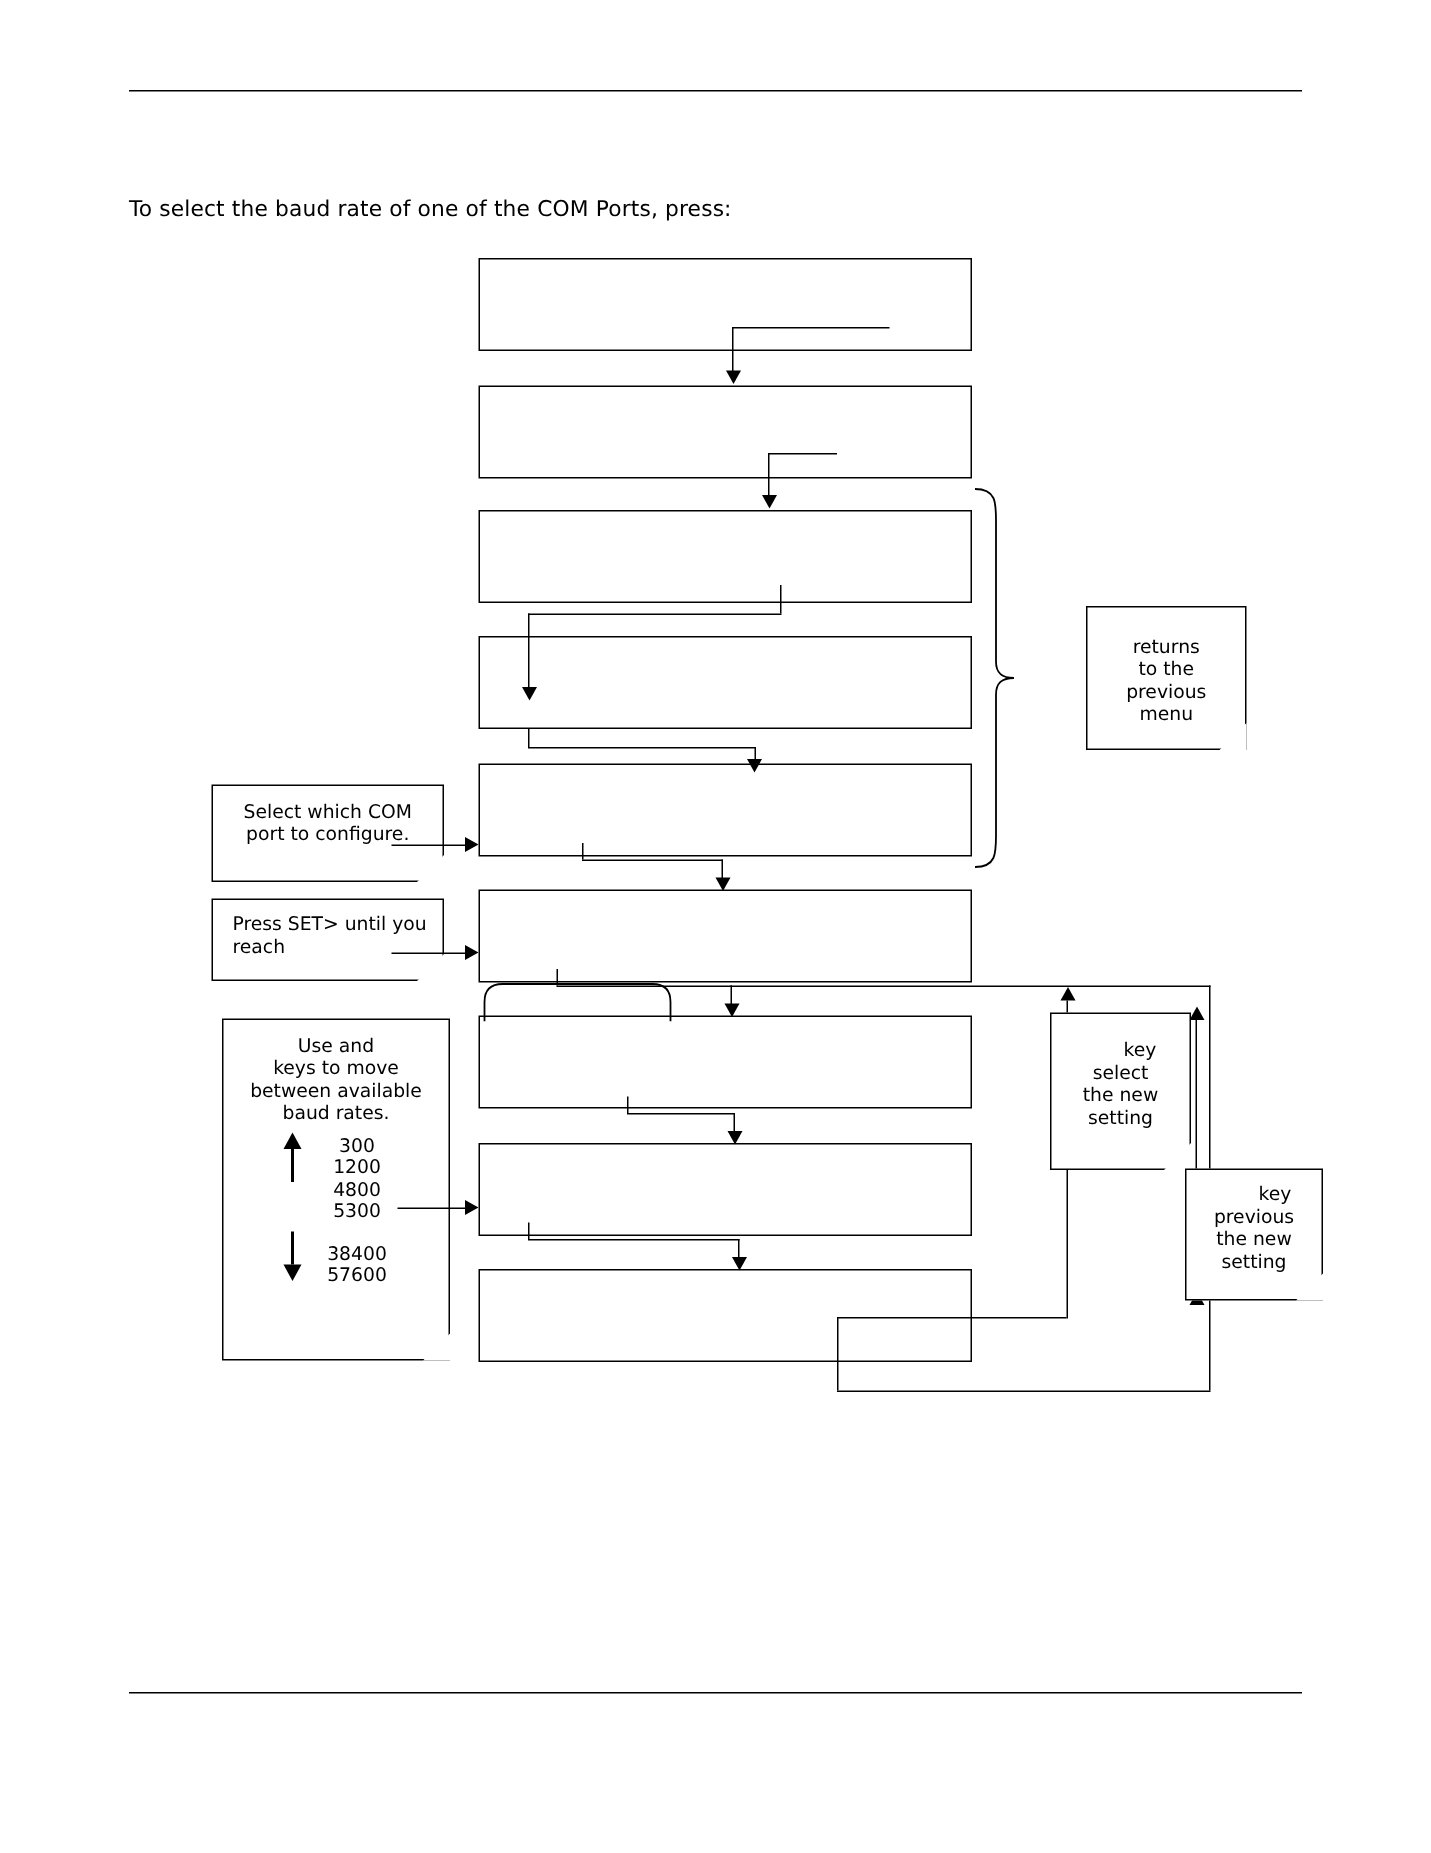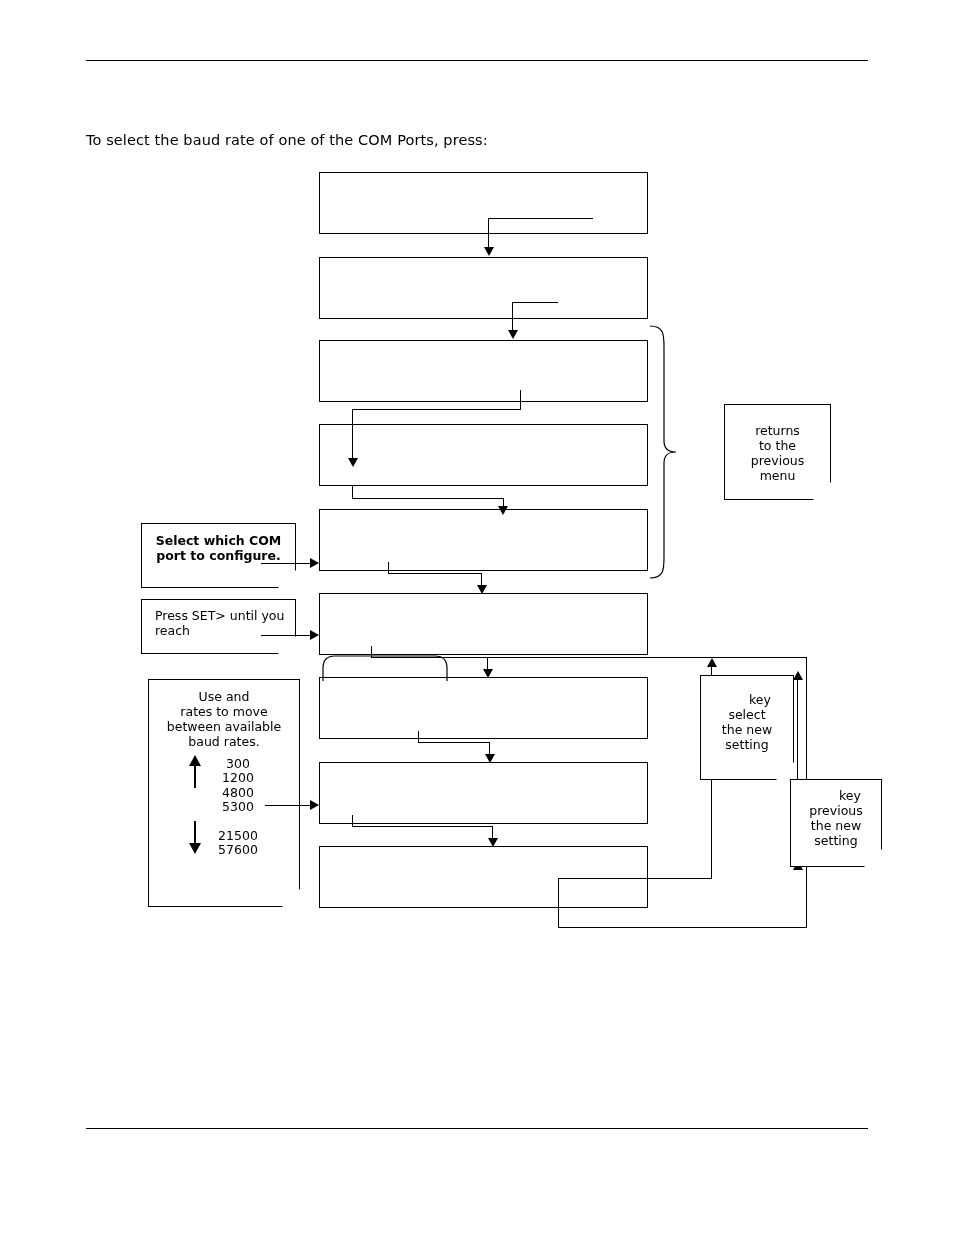--- a/index.html
+++ b/index.html
@@ -98,21 +98,21 @@
   }
   .note-body {
     padding: 6px 8px;
   }
 
   
   #note-returns { left: 689px; top: 404px; width: 107px; height: 96px; }
   #note-returns .note-body { padding-top: 18px; }
 
   #note-com { left: 106px; top: 523px; width: 155px; height: 65px; }
-  #note-com .note-body { padding-top: 9px; font-weight: bold; }
+  #note-com .note-body { padding-top: 9px; }
 
   #note-set { left: 106px; top: 599px; width: 155px; height: 55px; }
   #note-set .note-body { padding-top: 8px; text-align: left; padding-left: 13px;}
 
   #note-ignores { left: 665px; top: 675px; width: 94px; height: 105px; }
   #note-ignores .note-body { padding-top: 16px; }
 
   #note-accepts { left: 755px; top: 779px; width: 92px; height: 88px; }
   #note-accepts .note-body { padding-top: 8px; }
 
@@ -314,35 +314,35 @@
       <span>previous</span><br>
       <span>the new</span><br>
       <span>setting</span>
     </div>
     <div class="fold-tri"></div>
   </div>
 
   <div class="note" id="note-baud">
     <div class="baud-head">
       <span class="line1">Use           and</span>
-      <span class="line1">rates to move</span>
+      <span class="line1">keys to move</span>
       <span class="line1">between available</span>
       <span class="line1">baud rates.</span>
     </div>
     <div class="baud-arrow-up"></div>
     <div class="baud-arrow-up-stem"></div>
     <div class="baud-arrow-dn"></div>
     <div class="baud-arrow-dn-stem"></div>
     <div class="baud-list">
       <span>300</span><br>
       <span>1200</span><br>
       <span>4800</span><br>
       <span>5300</span>
       <span class="gap"></span>
-      <span>21500</span><br>
+      <span>38400</span><br>
       <span>57600</span>
     </div>
     <div class="fold-tri"></div>
   </div>
   <div class="ln lnh" style="left:265px; top:805px; width:46px;"></div>
   <div class="arrow-right" style="left:310px; top:800px;"></div>
 
 </div>
 
 </body></html>

